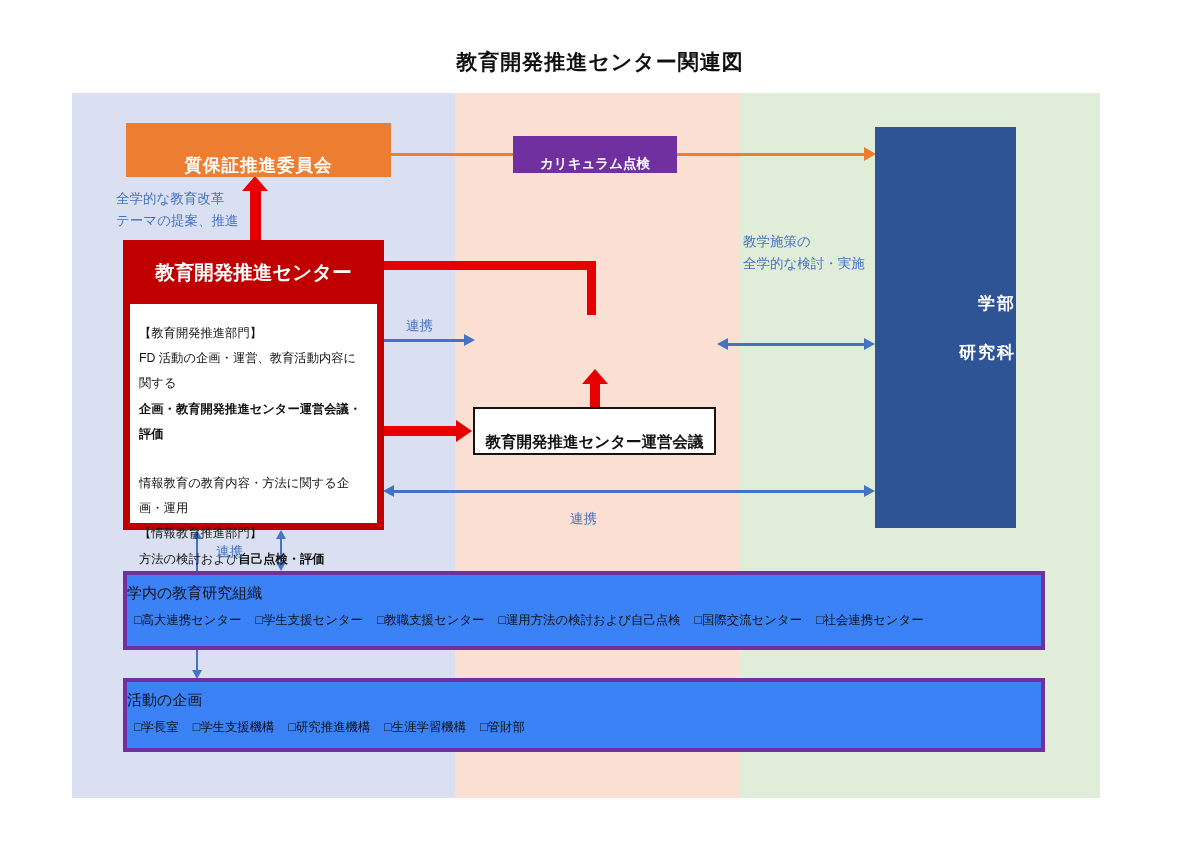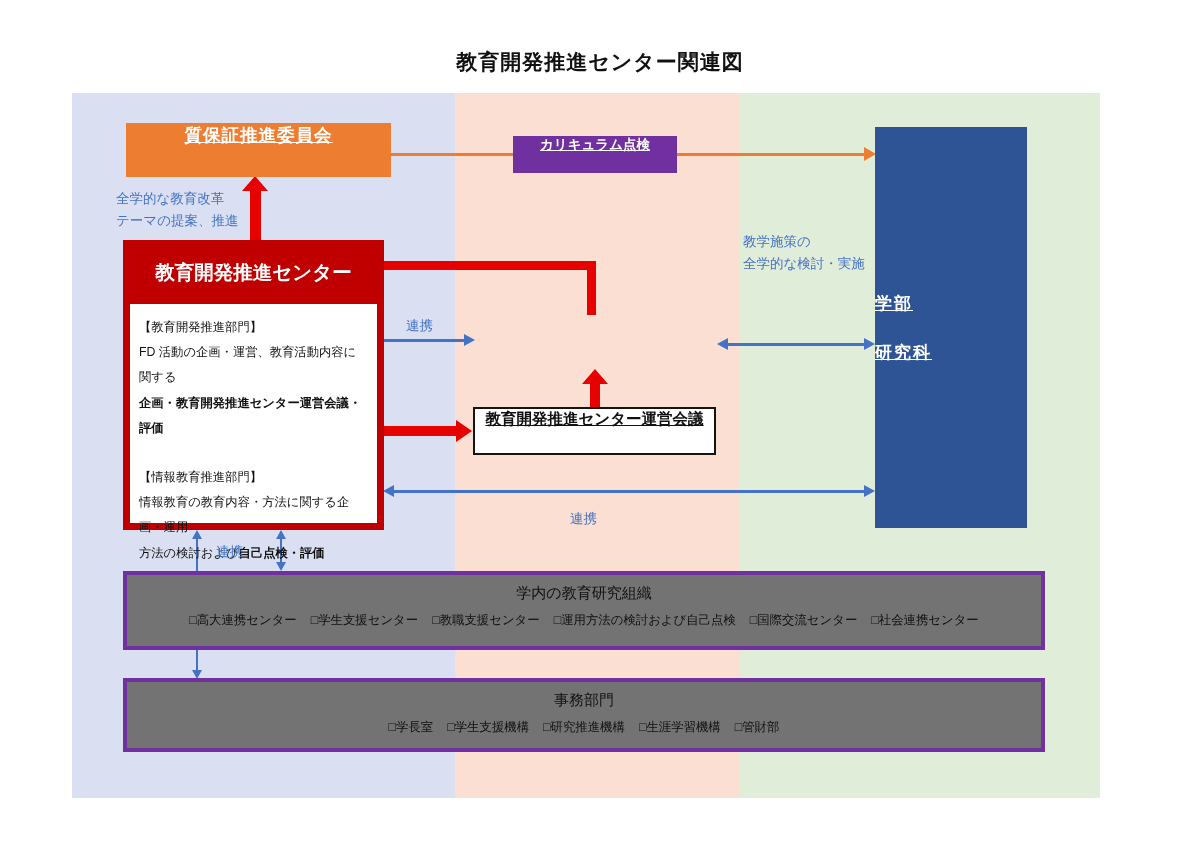--- a/index.html
+++ b/index.html
@@ -6,43 +6,43 @@
   body{font-family:"Liberation Sans","DejaVu Sans",sans-serif;}
   #stage{position:relative;width:1200px;height:847px;background:#ffffff;overflow:hidden;}
 
   .abs{position:absolute;}
   .band{position:absolute;top:93px;height:705px;z-index:0;}
 
   .page-title{position:absolute;top:48px;left:0;width:100%;text-align:center;
     font-size:21px;font-weight:bold;color:#111;letter-spacing:1px;z-index:3;}
 
   
-  .box{position:absolute;display:flex;align-items:flex-start;justify-content:center;
-    box-sizing:border-box;z-index:2;text-align:center;text-decoration:underline;}
+  .box{position:absolute;display:flex;align-items:flex-end;justify-content:center;
+    box-sizing:border-box;z-index:2;text-align:center;}
   .quality{left:126px;top:123px;width:265px;height:54px;background:#ED7D31;
     color:#fff;font-weight:bold;font-size:17.5px;letter-spacing:1px;}
   .curriculum{left:513px;top:136px;width:164px;height:37px;background:#7030A0;
     color:#fff;font-weight:bold;font-size:13.5px;z-index:3;}
-  .navybox{left:875px;top:127px;width:152px;height:401px;background:#2E5496;
+  .navybox{left:875px;top:127px;width:141px;height:401px;background:#2E5496;
     color:#fff;font-weight:bold;font-size:17px;flex-direction:column;gap:26px;letter-spacing:2px;}
 
   .centerbox{left:123px;top:240px;width:261px;height:290px;background:#C00000;z-index:2;}
   .centerbox .hd{position:absolute;left:0;top:0;width:100%;height:64px;display:flex;
     align-items:center;justify-content:center;color:#fff;font-weight:bold;font-size:19.5px;}
   .centerbox .bd{position:absolute;left:7px;right:7px;top:64px;bottom:7px;background:#fff;
-    padding:11px 9px;box-sizing:border-box;font-size:12.3px;color:#111;line-height:2.05;
+    padding:17px 9px;box-sizing:border-box;font-size:12.3px;color:#111;line-height:2.05;
     text-align:left;}
   .centerbox .bd .sec2{margin-top:24px;}
 
   .wbox{background:#fff;border:2px solid #141414;font-weight:bold;color:#111;}
   .kikou{left:475px;top:314px;width:241px;height:53px;font-size:16px;}
   .unei{left:473px;top:407px;width:243px;height:48px;font-size:15.5px;}
 
-  .pbox{position:absolute;left:123px;width:922px;background:#737373;border:4px solid #7030A0;
-    box-sizing:border-box;z-index:2;text-align:center;color:#111;}
+  .pbox{position:absolute;left:123px;width:922px;background:#3b82f6;border:4px solid #7030A0;
+    box-sizing:border-box;z-index:2;text-align:left;color:#111;}
   .pbox .ttl{margin-top:9px;font-size:15px;}
   .pbox .items{margin-top:9px;font-size:12.4px;white-space:nowrap;}
   .pbox .items span{margin:0 7px;}
 
   
   .hline{position:absolute;z-index:1;}
   .blue-label{position:absolute;color:#4472C4;font-size:13.5px;z-index:3;line-height:1.65;}
 
   .tri{position:absolute;width:0;height:0;z-index:1;}
   
@@ -90,22 +90,22 @@
 
   <div class="abs centerbox">
     <div class="hd">教育開発推進センター</div>
     <div class="bd">
       <div class="sec1">
         <div>【教育開発推進部門】</div>
         <div>FD 活動の企画・運営、教育活動内容に関する</div>
         <div style="font-weight:bold;">企画・教育開発推進センター運営会議・評価</div>
       </div>
       <div class="sec2">
+        <div>情報教育の教育内容・方法に関する企画・運用</div>
         <div>【情報教育推進部門】</div>
-        <div>情報教育の教育内容・方法に関する企画・運用</div>
         <div><span>方法の検討および</span><span style="font-weight:bold;">自己点検・評価</span></div>
       </div>
     </div>
   </div>
 
   <div class="hline" style="left:384px;top:339px;width:84px;height:2.5px;background:#4472C4;"></div>
   <div class="tri b-right" style="left:464px;top:334px;"></div>
   <div class="blue-label" style="left:406px;top:315px;">連携</div>
 
 
@@ -147,17 +147,17 @@
   <div class="hline" style="left:280px;top:537px;width:2px;height:27px;background:#4472C4;"></div>
   <div class="tri b-down" style="left:276px;top:562px;"></div>
   <div class="blue-label" style="left:216px;top:541px;">連携</div>
 
   <div class="pbox" style="top:571px;height:79px;">
     <div class="ttl">学内の教育研究組織</div>
     <div class="items"><span>□高大連携センター</span><span>□学生支援センター</span><span>□教職支援センター</span><span>□運用方法の検討および自己点検</span><span>□国際交流センター</span><span>□社会連携センター</span></div>
   </div>
 
   <div class="pbox" style="top:678px;height:74px;">
-    <div class="ttl">事務部門</div>
+    <div class="ttl">活動の企画</div>
     <div class="items"><span>□学長室</span><span>□学生支援機構</span><span>□研究推進機構</span><span>□生涯学習機構</span><span>□管財部</span></div>
   </div>
 
 </div>
 
 </body></html>

